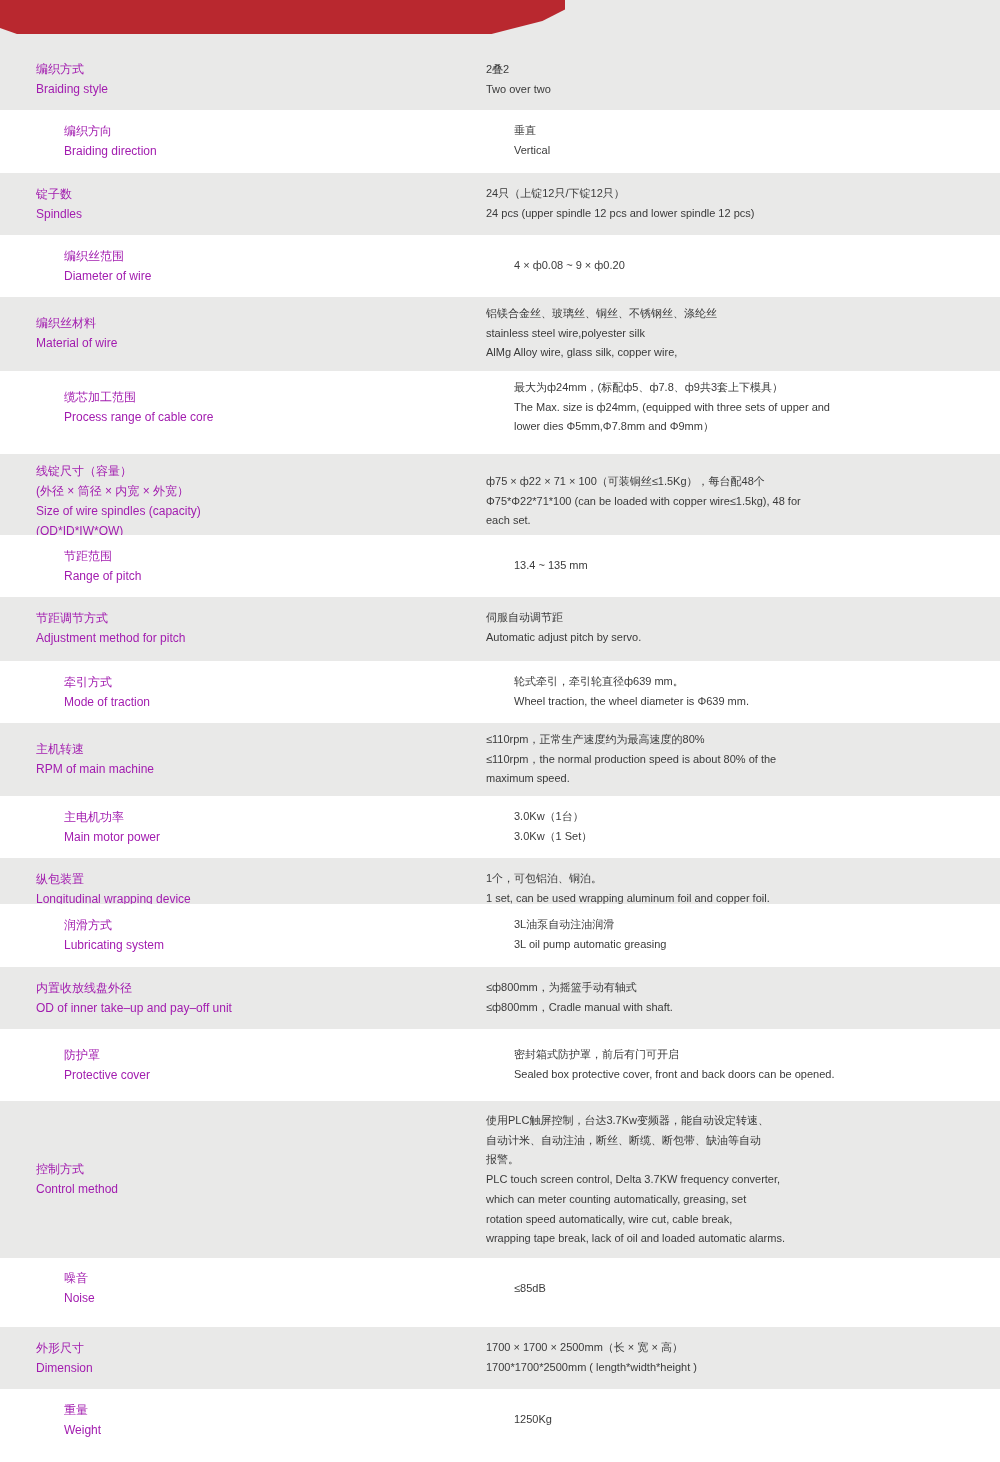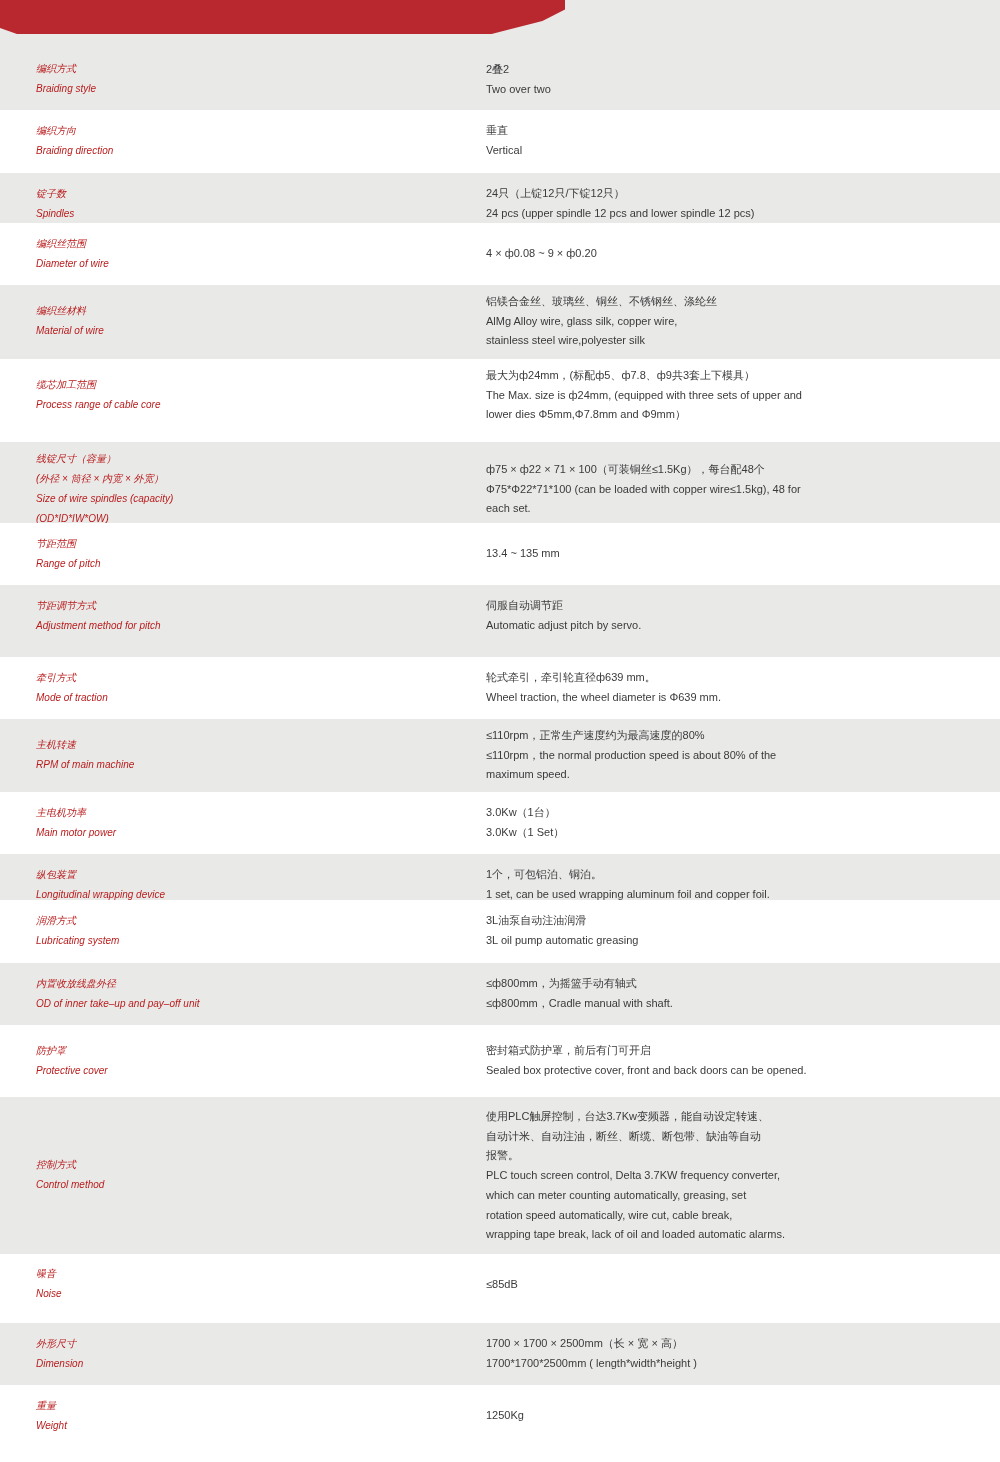--- a/index.html
+++ b/index.html
@@ -21,29 +21,28 @@
     z-index: 2;
   }
   .table { position: absolute; left: 0; top: 0; width: 1000px; }
   .row {
     position: relative;
     display: flex;
     align-items: center;
     box-sizing: border-box;
   }
   .row.gray { background: #e9e9e8; }
-  .row.white { background: #ffffff; }
+  .row.white { background: #ffffff; margin-left: 28px; }
   .label {
     position: absolute;
     left: 36px;
     width: 440px;
-    font-size: 10px;
+    font-size: 12px;
     line-height: 20px;
-    color: #b91c1c;
-    font-style: italic;
+    color: #a21caf;
   }
   .value {
     position: absolute;
     left: 486px;
     width: 500px;
     font-size: 11px;
     line-height: 19.7px;
     color: #3a3a3a;
   }
   .line { display: block; white-space: nowrap; }
@@ -70,21 +69,21 @@
     <div class="label" style="top:11px">
       <span class="line">编织方向</span>
       <span class="line">Braiding direction</span>
     </div>
     <div class="value" style="top:11px">
       <span class="line">垂直</span>
       <span class="line">Vertical</span>
     </div>
   </div>
 
-  <div class="row gray" style="height:50px">
+  <div class="row gray" style="height:62px">
     <div class="label" style="top:11px">
       <span class="line">锭子数</span>
       <span class="line">Spindles</span>
     </div>
     <div class="value" style="top:11px">
       <span class="line">24只（上锭12只/下锭12只）</span>
       <span class="line">24 pcs (upper spindle 12 pcs and lower spindle 12 pcs)</span>
     </div>
   </div>
 
@@ -98,22 +97,22 @@
     </div>
   </div>
 
   <div class="row gray" style="height:74px">
     <div class="label" style="top:16px">
       <span class="line">编织丝材料</span>
       <span class="line">Material of wire</span>
     </div>
     <div class="value" style="top:7px">
       <span class="line">铝镁合金丝、玻璃丝、铜丝、不锈钢丝、涤纶丝</span>
+      <span class="line">stainless steel wire,polyester silk</span>
       <span class="line">AlMg Alloy wire, glass silk, copper wire,</span>
-      <span class="line">stainless steel wire,polyester silk</span>
     </div>
   </div>
 
   <div class="row white" style="height:83px">
     <div class="label" style="top:16px">
       <span class="line">缆芯加工范围</span>
       <span class="line">Process range of cable core</span>
     </div>
     <div class="value" style="top:7px">
       <span class="line">最大为ф24mm，(标配ф5、ф7.8、ф9共3套上下模具）</span>
@@ -139,21 +138,21 @@
   <div class="row white" style="height:62px">
     <div class="label" style="top:11px">
       <span class="line">节距范围</span>
       <span class="line">Range of pitch</span>
     </div>
     <div class="value" style="top:21px">
       <span class="line">13.4 ~ 135 mm</span>
     </div>
   </div>
 
-  <div class="row gray" style="height:72px">
+  <div class="row gray" style="height:64px">
     <div class="label" style="top:11px">
       <span class="line">节距调节方式</span>
       <span class="line">Adjustment method for pitch</span>
     </div>
     <div class="value" style="top:11px">
       <span class="line">伺服自动调节距</span>
       <span class="line">Automatic adjust pitch by servo.</span>
     </div>
   </div>
 

